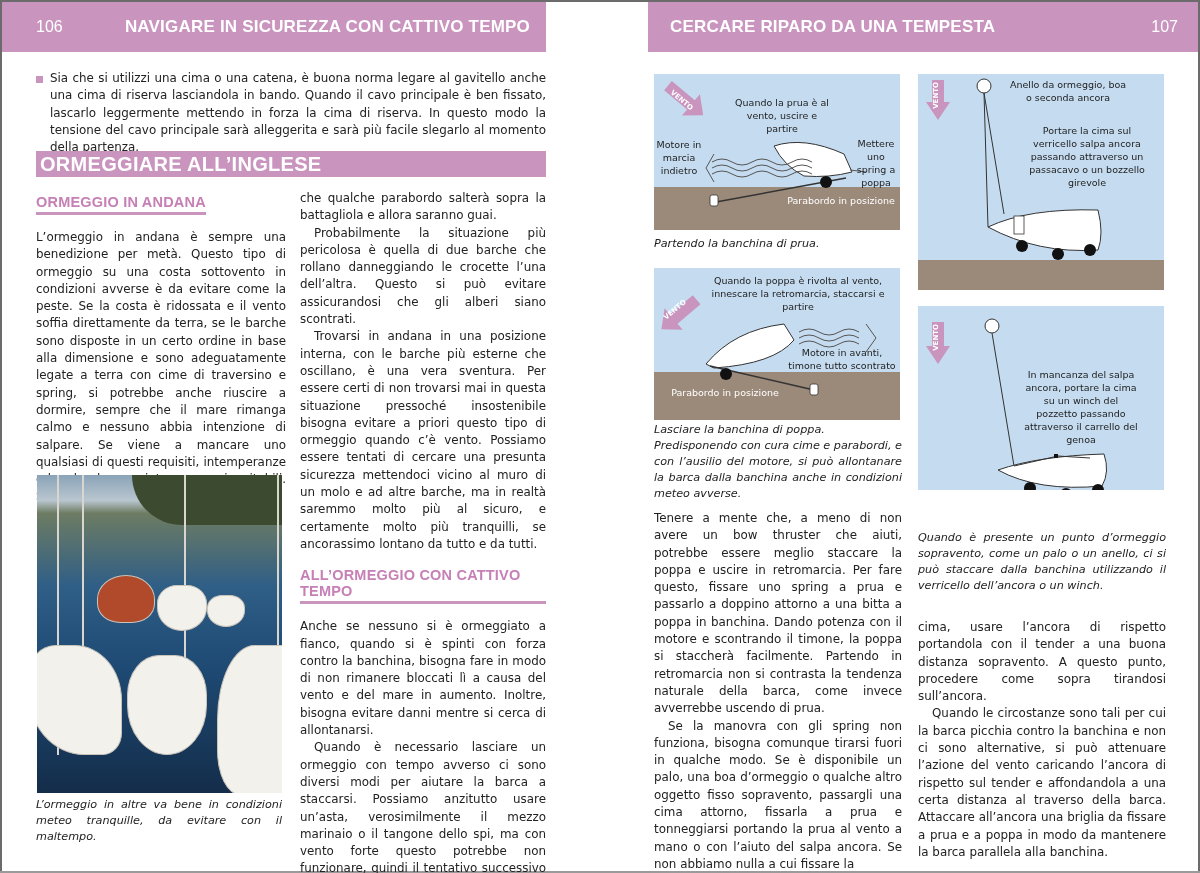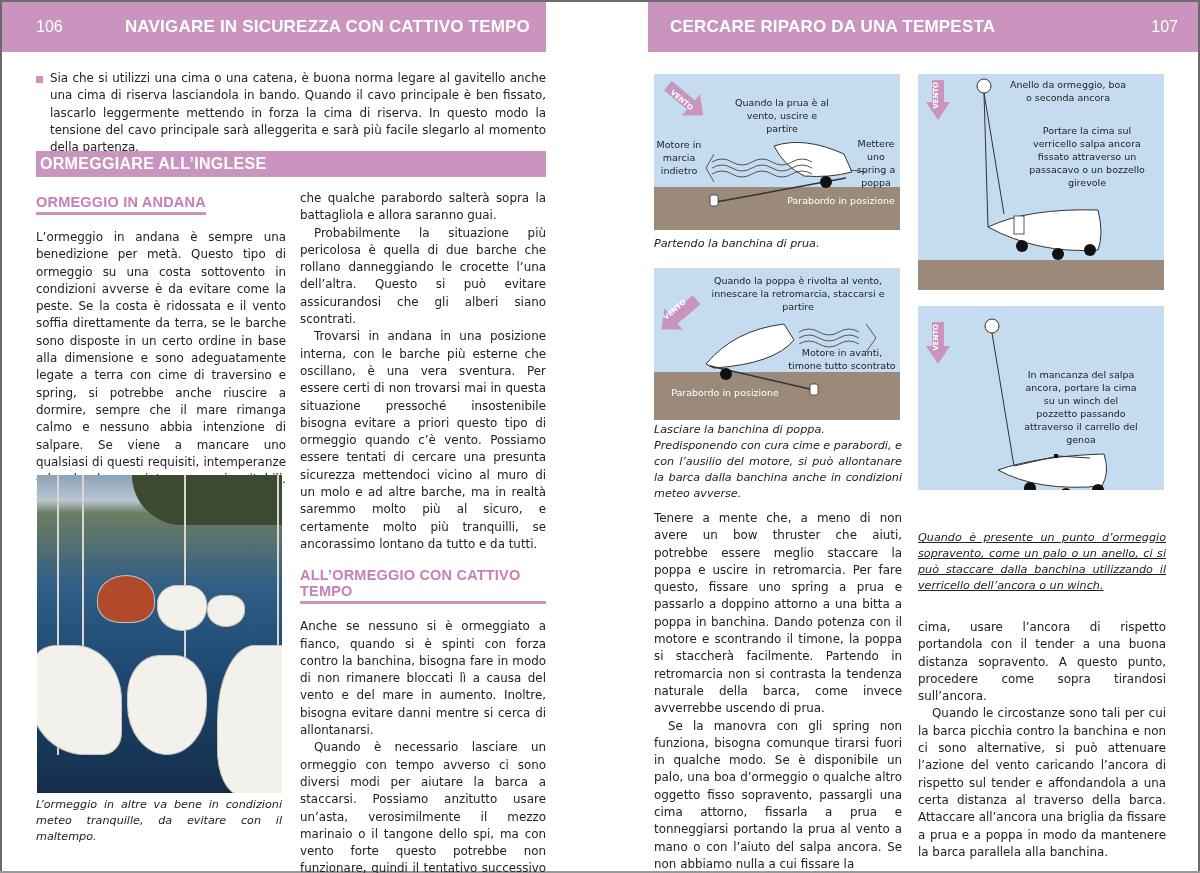--- a/index.html
+++ b/index.html
@@ -17,21 +17,21 @@
   .header-bar .ttl { font-size: 17px; letter-spacing: 0.2px; }
 
   .body-text { font-family: "DejaVu Sans", sans-serif; font-size: 11.9px; line-height: 17.3px; text-align: justify; color: #222; }
   .body-text p { text-indent: 0; }
   .body-text p.ind { text-indent: 14px; }
 
   .intro { position: absolute; left: 36px; top: 70px; width: 510px; }
   .intro .bullet { position: absolute; left: 0; top: 6px; width: 7px; height: 7px; background: #c994be; }
   .intro .body-text { padding-left: 14px; }
 
-  .section-bar { position: absolute; left: 36px; top: 151px; width: 510px; height: 26px; background: #c994be; color: #fff; font-family: "Liberation Sans", sans-serif; font-size: 16px; font-weight: bold; padding-left: 4px; display: flex; align-items: center; letter-spacing: 0.3px; }
+  .section-bar { position: absolute; left: 36px; top: 151px; width: 510px; height: 26px; background: #c994be; color: #fff; font-family: "Liberation Sans", sans-serif; font-size: 20px; font-weight: bold; padding-left: 4px; display: flex; align-items: center; letter-spacing: 0.3px; }
 
   .sub-head { font-family: "Liberation Sans", sans-serif; font-size: 14.5px; font-weight: bold; color: #c780b6; display: inline-block; padding-bottom: 2px; border-bottom: 3px solid #c994be; letter-spacing: 0.2px; }
 
   .col-left { position: absolute; left: 36px; top: 192px; width: 250px; }
   .col-mid { position: absolute; left: 300px; top: 190px; width: 246px; }
 
   .photo { position: absolute; left: 37px; top: 475px; width: 245px; height: 318px; overflow: hidden; background: linear-gradient(180deg, #8aa3b8 0%, #b9c6cf 8%, #6d7c63 12%, #2f5e86 35%, #1e4a74 60%, #142d4a 100%); }
   .photo .hill { position: absolute; right: 0; top: 0; width: 150px; height: 50px; background: #3c4a30; border-radius: 0 0 0 60px; }
   .photo .boat { position: absolute; background: #f3f1ec; border: 1px solid #c9c4ba; }
   .photo .mast { position: absolute; width: 2px; background: #d9d6cf; }
@@ -41,21 +41,21 @@
   .diag { position: absolute; background: #c5dcf0; overflow: hidden; }
   .diag svg { position: absolute; left: 0; top: 0; }
   .diag .lbl { position: absolute; font-family: "DejaVu Sans", sans-serif; font-size: 9.5px; line-height: 13px; color: #222; text-align: center; }
   .diag .lbl-white { color: #fff; }
   .d1 { left: 654px; top: 74px; width: 246px; height: 156px; }
   .d2 { left: 654px; top: 268px; width: 246px; height: 152px; }
   .d3 { left: 918px; top: 74px; width: 246px; height: 216px; }
   .d4 { left: 918px; top: 306px; width: 246px; height: 184px; }
   .cap-d1 { position: absolute; left: 654px; top: 236px; width: 246px; }
   .cap-d2 { position: absolute; left: 654px; top: 422px; width: 248px; }
-  .cap-d4 { position: absolute; left: 918px; top: 530px; width: 248px; text-decoration: underline; }
+  .cap-d4 { position: absolute; left: 918px; top: 530px; width: 248px; }
 
   .col-r1 { position: absolute; left: 654px; top: 510px; width: 248px; }
   .col-r2 { position: absolute; left: 918px; top: 619px; width: 248px; }
 </style>
 </head>
 <body>
 
 <div class="frame-top"></div>
 <div class="frame-left"></div>
 <div class="frame-right"></div>
@@ -175,21 +175,21 @@
     <line x1="66" y1="19" x2="70" y2="153" stroke="#333" stroke-width="1"></line>
     <line x1="66" y1="19" x2="86" y2="140" stroke="#333" stroke-width="1"></line>
     <path d="M70,153 Q110,134 180,136 Q186,160 180,176 Q120,180 70,153 Z" fill="#fff" stroke="#333" stroke-width="1"></path>
     <rect x="96" y="142" width="10" height="18" fill="#fff" stroke="#333" stroke-width="0.8"></rect>
     <circle cx="104" cy="172" r="6" fill="#111"></circle>
     <circle cx="140" cy="180" r="6" fill="#111"></circle>
     <circle cx="172" cy="176" r="6" fill="#111"></circle>
   </svg>
   <div class="lbl lbl-white" style="left:12px;top:8px;width:16px;font-size:7px;font-weight:bold;writing-mode:vertical-rl;transform:rotate(180deg);">VENTO</div>
   <div class="lbl" style="left:90px;top:4px;width:120px;">Anello da ormeggio, boa o seconda ancora</div>
-  <div class="lbl" style="left:110px;top:50px;width:118px;">Portare la cima sul verricello salpa ancora fissato attraverso un passacavo o un bozzello girevole</div>
+  <div class="lbl" style="left:110px;top:50px;width:118px;">Portare la cima sul verricello salpa ancora passando attraverso un passacavo o un bozzello girevole</div>
 </div>
 
 <div class="diag d4">
   <svg width="246" height="220">
     <rect x="0" y="192" width="246" height="28" fill="#9b8a7a"></rect>
     <g>
       <polygon points="14,16 26,16 26,40 32,40 20,58 8,40 14,40" fill="#c994be"></polygon>
     </g>
     <circle cx="74" cy="20" r="7" fill="#fff" stroke="#333" stroke-width="1"></circle>
     <line x1="74" y1="27" x2="96" y2="160" stroke="#333" stroke-width="1"></line>

